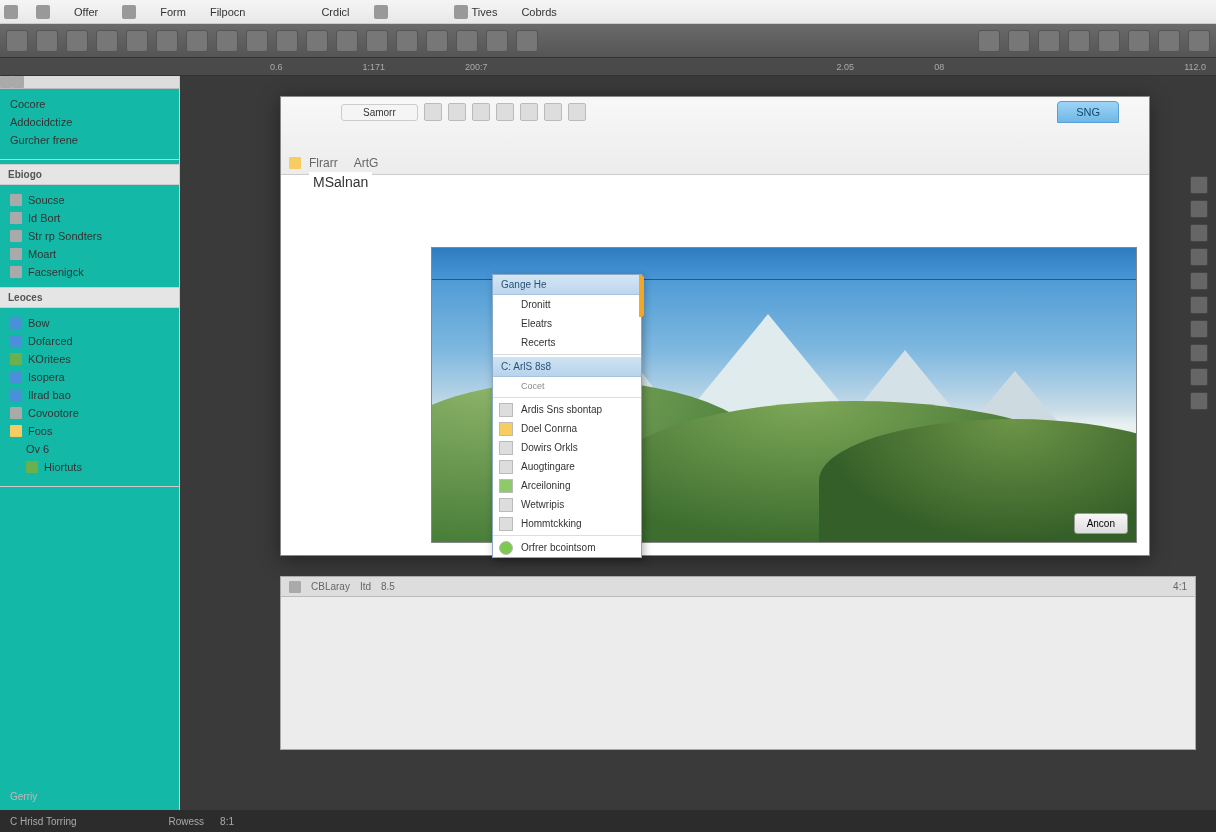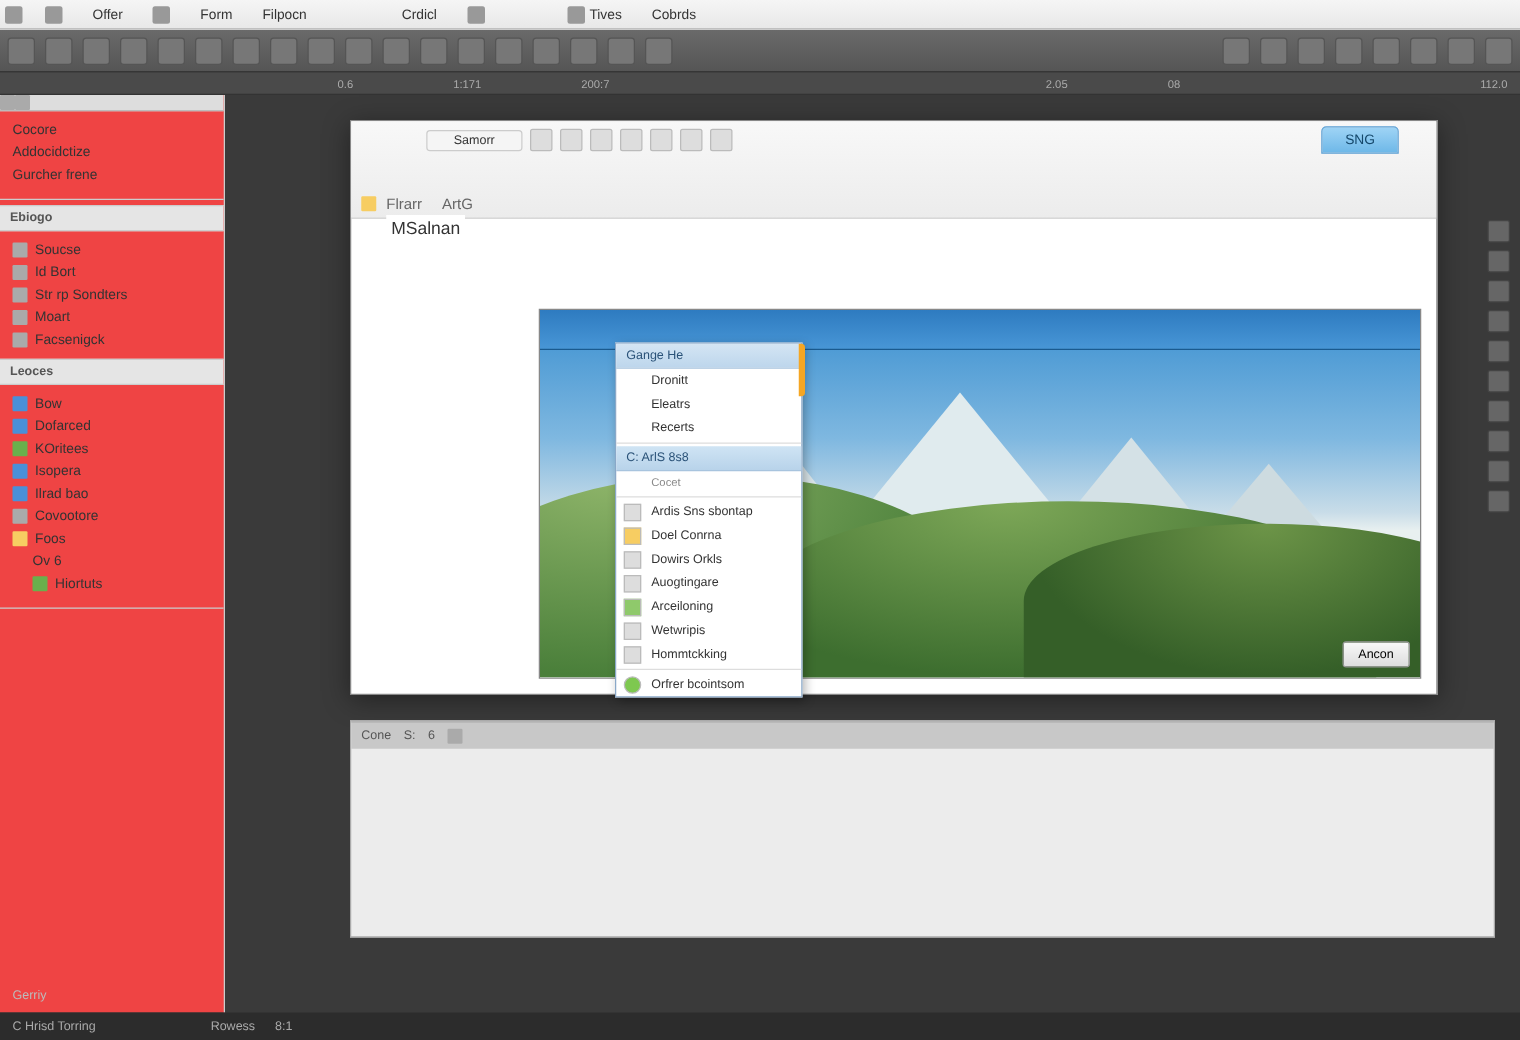--- a/index.html
+++ b/index.html
@@ -15,21 +15,21 @@
 .tool { width: 22px; height: 22px; background: #777; border: 1px solid #555; border-radius: 3px; }
 
 
 .ruler-h { height: 18px; background: #4a4a4a; color:#aaa; display:flex; align-items:center; padding:0 10px; gap:80px; font-size:9px; border-bottom:1px solid #333;}
 .ruler-h span { }
 
 
 .main { display: flex; height: calc(832px - 24px - 34px - 18px - 22px); }
 
 
-.left { width: 180px; background: #ef4444; border-right: 1px solid #ccc; display:flex; flex-direction:column; overflow:hidden; }
+.left { width: 180px; background: #14b8a6; border-right: 1px solid #ccc; display:flex; flex-direction:column; overflow:hidden; }
 .panel-tabs { display:flex; background:#ddd; border-bottom:1px solid #bbb; }
 .panel-tabs span { padding:3px 6px; }
 .panel-list { padding:6px 0; }
 .panel-list .item { padding:3px 10px; cursor:default; display:flex; align-items:center; gap:6px;}
 .panel-sep { border-top:1px solid #ccc; margin:4px 0; }
 .icn { width:12px; height:12px; background:#aaa; display:inline-block; border-radius:1px; flex-shrink:0;}
 .icn.fldr { background:#f7cd62; }
 .icn.blue { background:#4a90d9; }
 .icn.green { background:#6ab04c; }
 .section-h { padding:4px 8px; font-weight:bold; color:#555; background:#e5e5e5; border-top:1px solid #ccc; border-bottom:1px solid #ccc; font-size:10px;}
@@ -309,27 +309,29 @@
       <div class="ci"><span class="cicn"></span><span>Dowirs Orkls</span></div>
       <div class="ci"><span class="cicn"></span><span>Auogtingare</span></div>
       <div class="ci"><span class="cicn" style="background:#8fc96b"></span><span>Arceiloning</span></div>
       <div class="ci"><span class="cicn"></span><span>Wetwripis</span></div>
       <div class="ci"><span class="cicn"></span><span>Hommtckking</span></div>
       <div class="csep"></div>
       <div class="ci"><span class="cicn" style="background:#7ec850;border-radius:50%"></span><span>Orfrer bcointsom</span></div>
     </div>
 
     <div class="bottom-panel">
+      <div class="bp-tabs">
+        <span class="icn"></span>
+        <span>CBLaray</span>
+        <span>Itd</span>
+        <span>8.5</span>
+        <span style="flex:1"></span>
+        <span>4:1</span>
+      </div>
       <div class="bp-body"></div>
-      <div class="bp-tabs2">
-        <span>Cone</span>
-        <span>S:</span>
-        <span>6</span>
-        <span class="icn"></span>
-      </div>
     </div>
 
     <div class="rtool">
       <div class="rt"></div>
       <div class="rt"></div>
       <div class="rt"></div>
       <div class="rt"></div>
       <div class="rt"></div>
       <div class="rt"></div>
       <div class="rt"></div>

